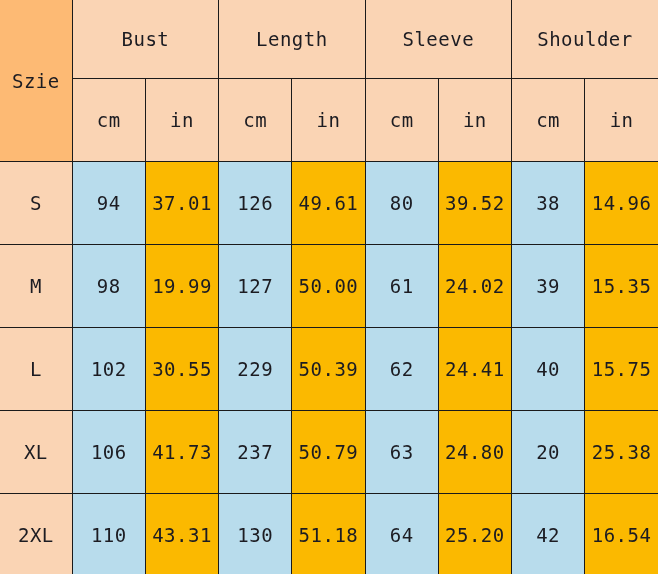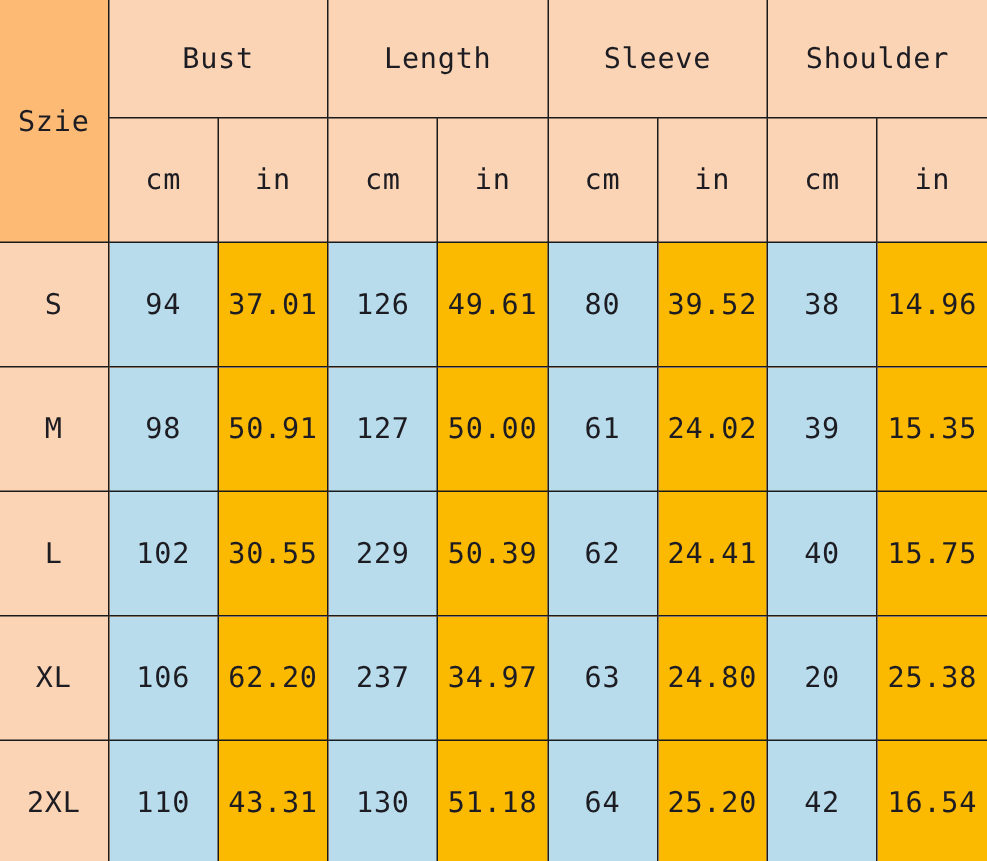--- a/index.html
+++ b/index.html
@@ -123,21 +123,21 @@
       <td class="cell-cm">126</td>
       <td class="cell-in">49.61</td>
       <td class="cell-cm">80</td>
       <td class="cell-in">39.52</td>
       <td class="cell-cm">38</td>
       <td class="cell-in">14.96</td>
     </tr>
     <tr class="row-body">
       <td class="cell-size">M</td>
       <td class="cell-cm">98</td>
-      <td class="cell-in">50.91</td>
+      <td class="cell-in">19.99</td>
       <td class="cell-cm">127</td>
       <td class="cell-in">50.00</td>
       <td class="cell-cm">61</td>
       <td class="cell-in">24.02</td>
       <td class="cell-cm">39</td>
       <td class="cell-in">15.35</td>
     </tr>
     <tr class="row-body">
       <td class="cell-size">L</td>
       <td class="cell-cm">102</td>
@@ -145,23 +145,23 @@
       <td class="cell-cm">229</td>
       <td class="cell-in">50.39</td>
       <td class="cell-cm">62</td>
       <td class="cell-in">24.41</td>
       <td class="cell-cm">40</td>
       <td class="cell-in">15.75</td>
     </tr>
     <tr class="row-body">
       <td class="cell-size">XL</td>
       <td class="cell-cm">106</td>
-      <td class="cell-in">62.20</td>
+      <td class="cell-in">41.73</td>
       <td class="cell-cm">237</td>
-      <td class="cell-in">34.97</td>
+      <td class="cell-in">50.79</td>
       <td class="cell-cm">63</td>
       <td class="cell-in">24.80</td>
       <td class="cell-cm">20</td>
       <td class="cell-in">25.38</td>
     </tr>
     <tr class="row-body">
       <td class="cell-size">2XL</td>
       <td class="cell-cm">110</td>
       <td class="cell-in">43.31</td>
       <td class="cell-cm">130</td>

